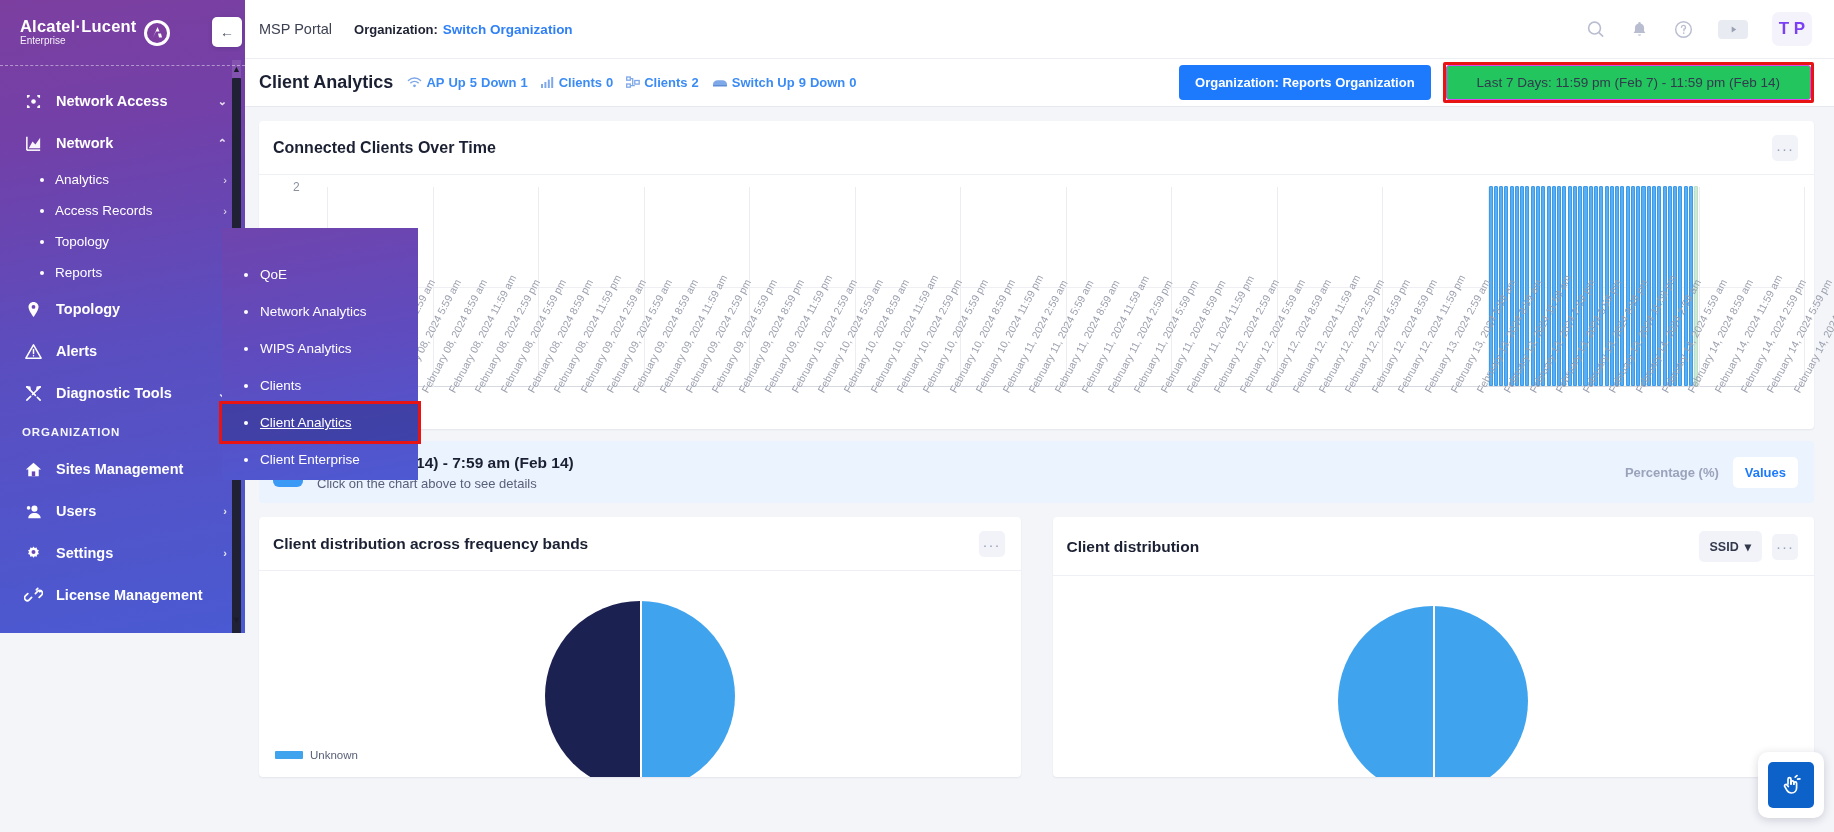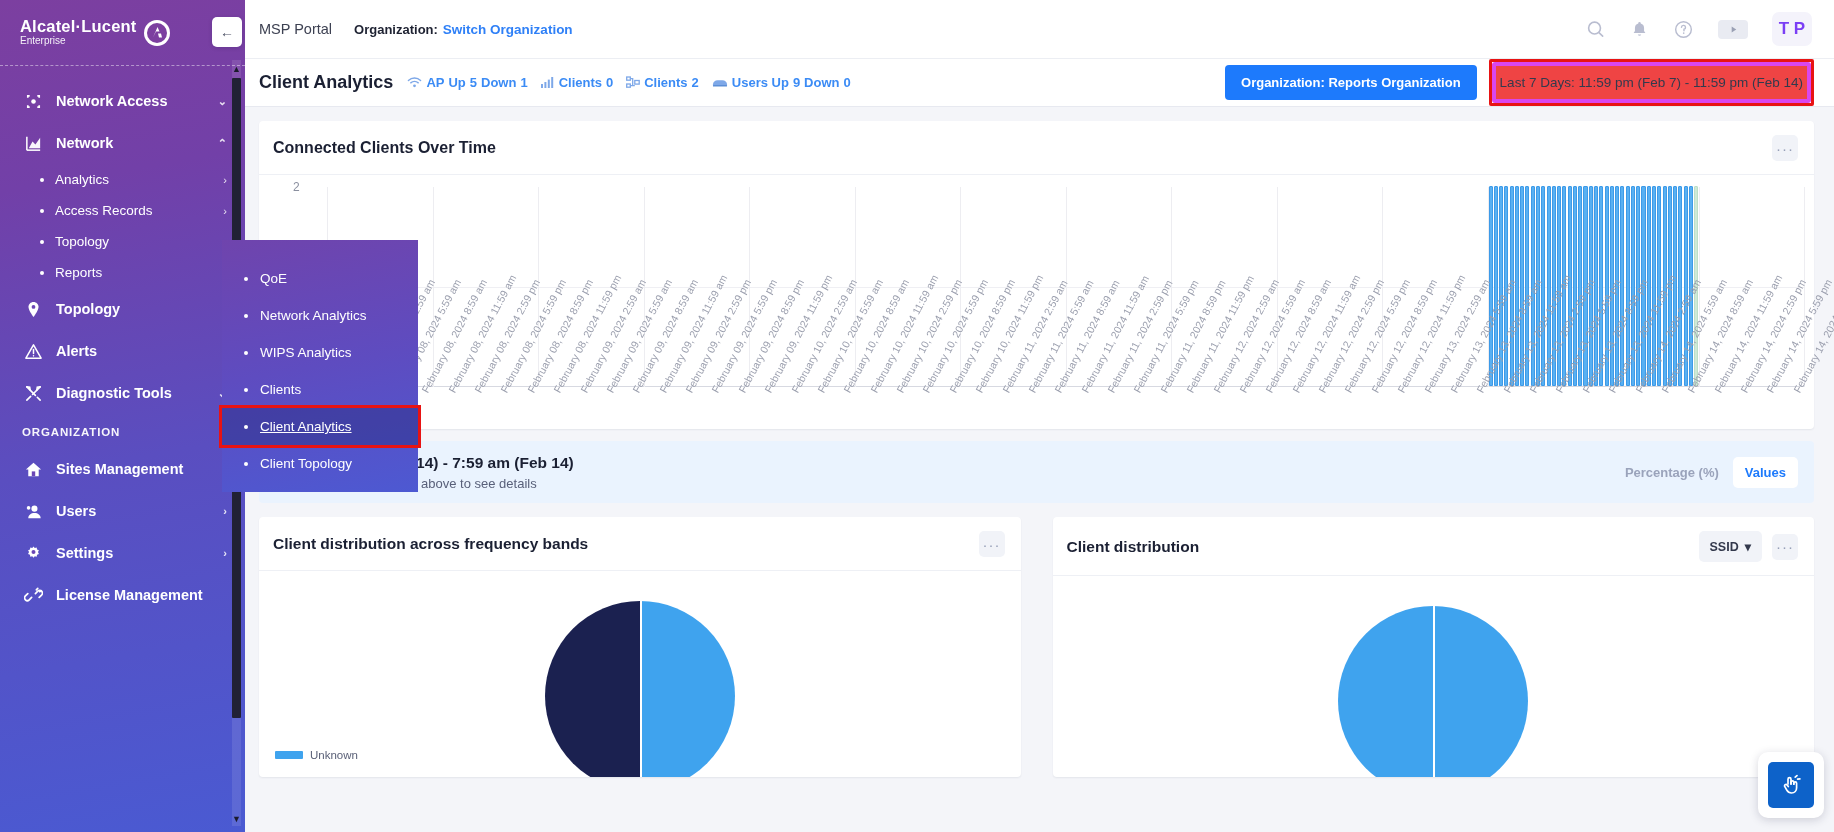--- a/index.html
+++ b/index.html
@@ -7,21 +7,21 @@
   html, body {
     width: 1834px; height: 832px;
     overflow: hidden;
     font-family: "Liberation Sans", sans-serif;
     background: #f4f5f9;
   }
   .app { position: relative; width: 1834px; height: 832px; display: flex; }
 
   
   .sidebar {
-    width: 245px; height: 832px;
+    width: 245px; height: 633px;
     background: linear-gradient(170deg, #7c3fa0 0%, #7240a8 22%, #5a4ec0 55%, #4a5ad2 100%);
     color: #fff; position: relative; flex: 0 0 245px;
     overflow: hidden;
   }
   .brand { height: 65px; display: flex; align-items: center; padding: 0 20px; }
   .brand-text { line-height: 1.05; }
   .brand-name { font-size: 16.5px; font-weight: 700; letter-spacing: .2px; white-space: nowrap;}
   .brand-sub { font-size: 10px; font-weight: 400; opacity: .92; margin-top: 1px; }
   .brand-logo {
     width: 26px; height: 26px; border-radius: 50%;
@@ -54,23 +54,23 @@
   .nav-sub .chev { margin-left: auto; font-size: 11px; opacity: .85; }
   .sb-track {
     position: absolute; right: 4px; top: 60px; width: 9px; bottom: 6px;
     background: rgba(255,255,255,.10);
   }
   .sb-thumb { position:absolute; right:4px; top:78px; width:9px; height:640px; background:#212135; border-radius:1px;}
   .sb-arrow { position:absolute; right:4px; color:#1b1b2c; font-size:9px; }
 
   
   .flyout {
-    position: absolute; left: 222px; top: 240px; width: 196px; height: 252px;
+    position: absolute; left: 222px; top: 228px; width: 196px; height: 252px;
     background: linear-gradient(170deg, #6f44ad 0%, #5e4cc0 50%, #4d59d2 100%);
-    z-index: 40; padding-top: 20px;
+    z-index: 40; padding-top: 28px;
   }
   .flyout-item {
     display: flex; align-items: center; gap: 12px;
     padding: 11px 10px 11px 22px; font-size: 13.5px; color:#fff; cursor:pointer;
     white-space: nowrap;
   }
   .flyout-item .dot { width:4px; height:4px; border-radius:50%; background:#fff; flex:0 0 4px;}
   .flyout-item.active { background: rgba(35,40,120,.42); }
   .flyout-item.active span.lbl { text-decoration: underline; }
   .hl-red { outline: 3px solid #e81313; outline-offset: 0px; }
@@ -104,22 +104,22 @@
   .chips { display:flex; align-items:flex-end; gap: 13px; }
   .chip { display:flex; align-items:center; gap: 4px; font-size: 13px; color:#3b8bf5; font-weight:700; white-space: nowrap;}
   .chip .ci { display:flex; align-items:center; color:#7ea8e8;}
   .tb-right { margin-left:auto; display:flex; align-items:center; gap: 12px; }
   .btn-org {
     background:#1d7afc; color:#fff; font-size:13px; font-weight:700;
     padding: 10px 16px; border-radius:4px; border:none; cursor:pointer; white-space:nowrap;
   }
   .daterange-wrap { border: 3px solid #e81313; padding: 0; border-radius: 2px; }
   .daterange {
-    background:#ef4444; border:4px solid #d946ef; border-radius:3px;
-    font-size:13.5px; color:#333a4d; padding: 9px 4px; cursor:pointer; white-space:nowrap;
+    background:#22c55e; border:1px solid #d946ef; border-radius:3px;
+    font-size:13.5px; color:#333a4d; padding: 9px 30px; cursor:pointer; white-space:nowrap;
   }
 
   .content { padding: 14px 20px 0 14px; height: calc(832px - 59px - 48px); overflow:hidden; }
 
   .card { background:#fff; border-radius:4px; box-shadow: 0 1px 2px rgba(20,25,50,.07); }
   .card-head {
     display:flex; align-items:center; padding: 14px 16px 13px 14px;
     border-bottom: 1px solid #eef0f5;
   }
   .card-title { font-size: 16px; font-weight: 700; color:#1b2033; }
@@ -367,21 +367,21 @@
     <div class="flyout-item">
       <span class="dot"></span>
       <span class="lbl">Clients</span>
     </div>
     <div class="flyout-item active hl-red">
       <span class="dot"></span>
       <span class="lbl">Client Analytics</span>
     </div>
     <div class="flyout-item">
       <span class="dot"></span>
-      <span class="lbl">Client Topology</span>
+      <span class="lbl">Client Enterprise</span>
     </div>
   </div>
 
   <div class="collapse-btn">←</div>
 
   <main class="main">
 
     <div class="topbar">
       <span class="msp">MSP Portal</span>
       <span class="orgl">Organization:</span>
@@ -461,21 +461,21 @@
           <span>2</span>
         </span>
 
         <span class="chip">
           <span class="ci">
             <svg width="16" height="12" viewBox="0 0 17 12" fill="#7ea8e8">
                 <path d="M1 7.5 C1 5 3.2 3 6 3 h5 c2.8 0 5 2 5 4.5 v1.2 H1z"></path>
                 <rect x="1" y="8.2" width="15" height="1.5" rx=".6" fill="#5d8fd6"></rect>
               </svg>
           </span>
-          <span>Users Up</span>
+          <span>Switch Up</span>
           <span>9</span>
           <span>Down</span>
           <span>0</span>
         </span>
       </div>
 
       <div class="tb-right">
         <button class="btn-org">Organization: Reports Organization</button>
         <div class="daterange-wrap">
           <div class="daterange">Last 7 Days: 11:59 pm (Feb 7) - 11:59 pm (Feb 14)</div>

